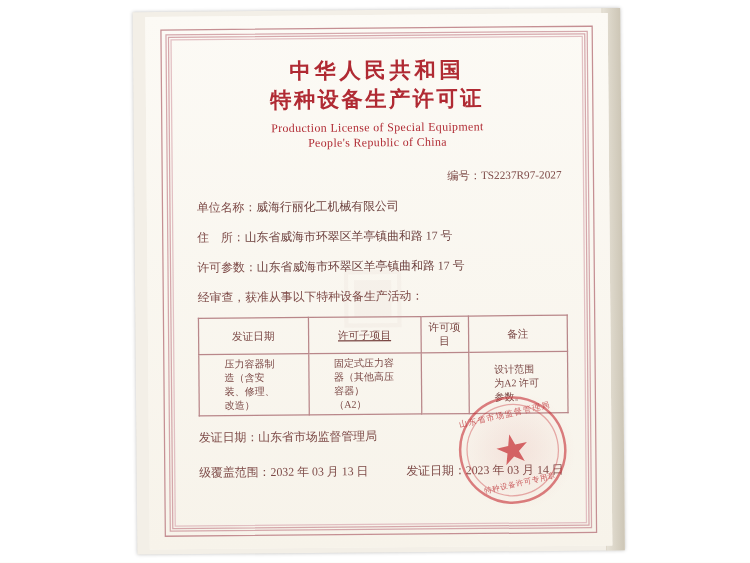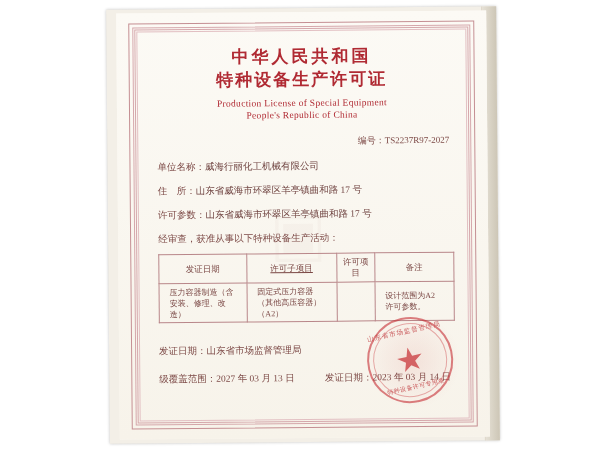--- a/index.html
+++ b/index.html
@@ -138,21 +138,21 @@
     text-align:center;
     vertical-align:middle;
   }
   table.lic th{
     font-weight:400;
     height:20px;
     font-size:8.5px;
   }
   table.lic td{
     height:34px;
-    padding:2px 10px;
+    padding:2px 20px;
     text-align:left;
   }
   .col1{width:30%;}
   .col2{width:31%;text-decoration:underline;}
   .col3{width:12%;}
   .col4{width:27%;}
   .footer{
     position:absolute;
     left:40px;right:34px;bottom:52px;
     color:#7d4a47;
@@ -287,21 +287,21 @@
       </table>
 
     </div>
 
     <div class="footer">
       <div class="line1">
         <span>发证日期：</span><span>山东省市场监督管理局</span>
       </div>
       <div class="line2">
         <span class="left">
-          <span>级覆盖范围：</span><span>2027 年 03 月 13 日</span>
+          <span>级覆盖范围：</span><span>2032 年 03 月 13 日</span>
         </span>
         <span>
           <span>发证日期：</span><span>2023 年 03 月 14 日</span>
         </span>
       </div>
     </div>
 
     <div class="seal-smudge"></div>
     <div class="seal">
       <div class="ring"></div>

